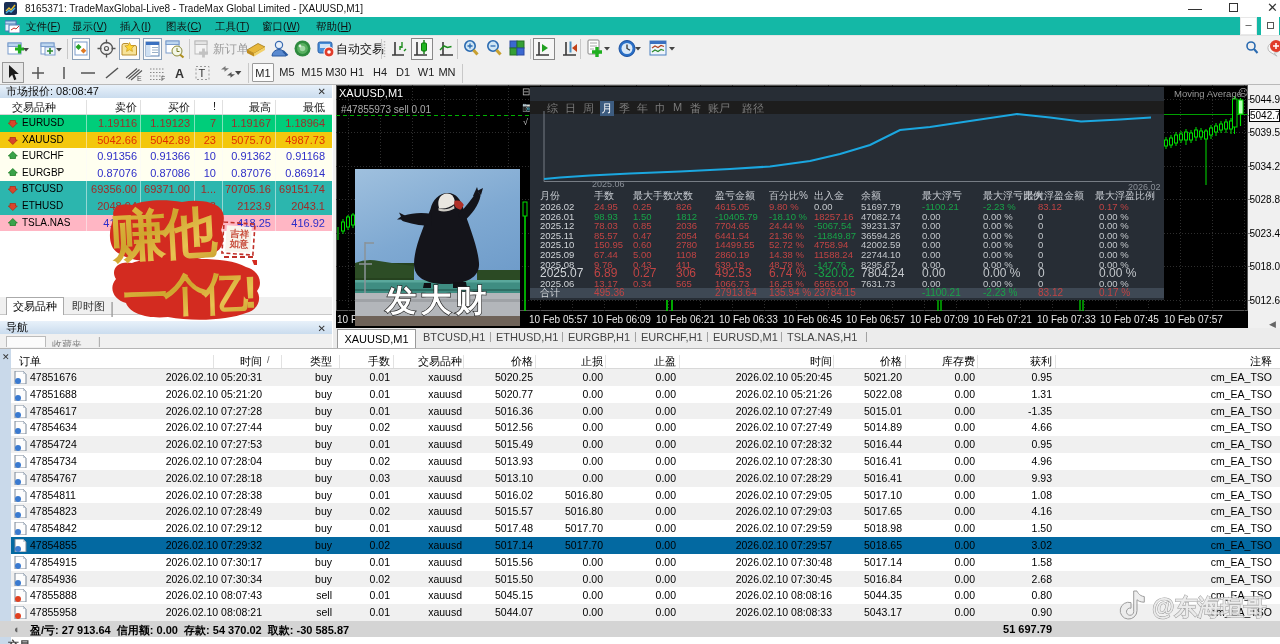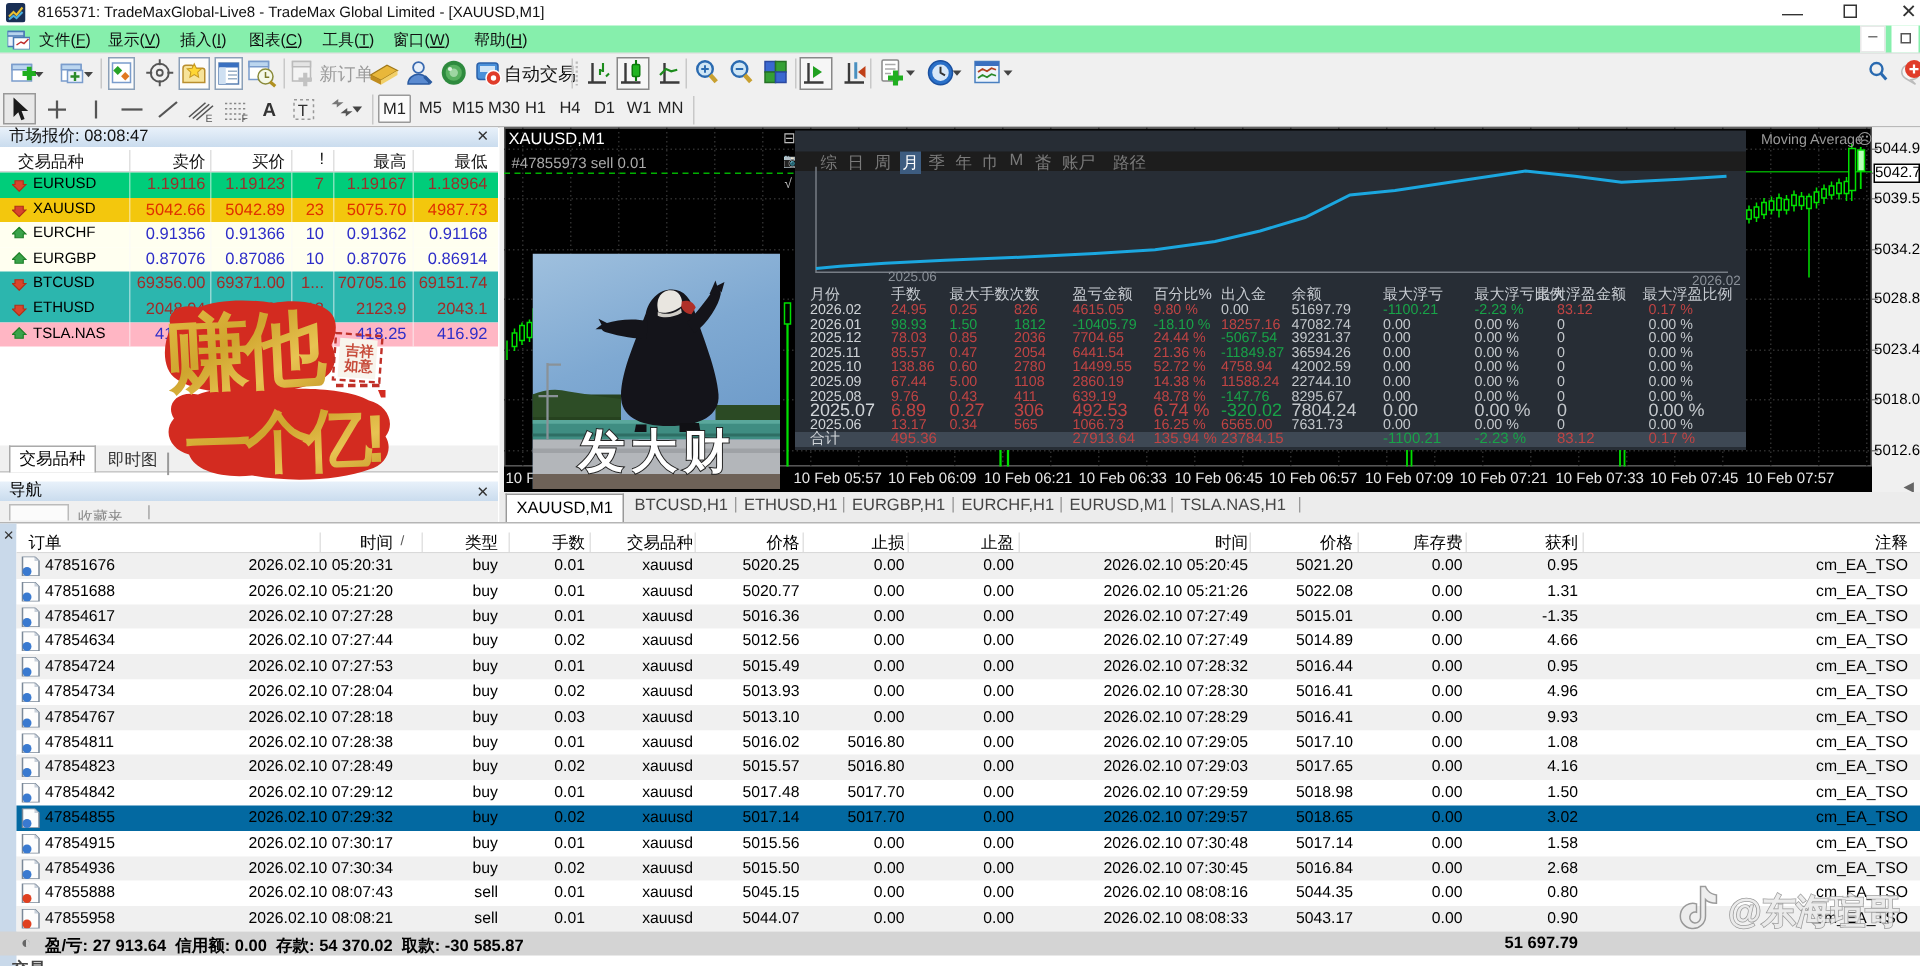--- a/index.html
+++ b/index.html
@@ -2,21 +2,21 @@
 <html><head>
 <meta charset="utf-8">
 <style>
 * { margin:0; padding:0; box-sizing:border-box; }
 html,body { width:1280px; height:644px; overflow:hidden; background:#fff;
   font-family:"Liberation Sans", sans-serif; }
 .abs { position:absolute; }
 #stage { position:relative; width:1280px; height:644px; }
 
 #titlebar { left:0; top:0; width:1280px; height:17px; background:#ffffff; font-size:10px; color:#111; }
-#menubar { left:0; top:17px; width:1280px; height:19px; background:#86efac; font-size:10.5px; color:#111;
+#menubar { left:0; top:17px; width:1280px; height:19px; background:#14b8a6; font-size:10.5px; color:#111;
   border-bottom:1px solid #e3e3e3;}
 .menuitem { position:absolute; top:3px; }
 #toolbar1 { left:0; top:36px; width:1280px; height:26px; background:#f0f0f0; }
 #toolbar2 { left:0; top:62px; width:1280px; height:23px; background:#f0f0f0; border-bottom:1px solid #b9b9b9;}
 .tfbtn { position:absolute; top:1px; height:19px; line-height:19px; font-size:11px; color:#222; text-align:center; }
 .pressed { background:#fbfbfb; border:1px solid #9a9a9a; border-radius:1px; }
 .sep { position:absolute; width:1px; background:#c8c8c8; }
 
 #mw { left:0; top:85px; width:332px; height:265px; background:#fff; }
 #mwhead { left:0; top:0; width:332px; height:13px;
@@ -428,21 +428,21 @@
             <span class="abs" style="left:239px;color:#c04444">21.36 %</span>
             <span class="abs" style="left:284px;color:#18a348">-11849.87</span>
             <span class="abs" style="left:331px;color:#c4c8cc">36594.26</span>
             <span class="abs" style="left:392px;color:#c4c8cc">0.00</span>
             <span class="abs" style="left:453px;color:#c4c8cc">0.00 %</span>
             <span class="abs" style="left:508px;color:#c4c8cc">0</span>
             <span class="abs" style="left:569px;color:#c4c8cc">0.00 %</span>
           </div>
         <div class="abs" style="left:0;top:50.4px;width:634px;height:9.6px;font-size:9.5px;line-height:9.6px;white-space:nowrap">
             <span class="abs" style="left:10px;color:#d0d4d8">2025.10</span>
-            <span class="abs" style="left:64px;color:#c04444">138.86</span>
+            <span class="abs" style="left:64px;color:#c04444">150.95</span>
             <span class="abs" style="left:103px;color:#c04444">0.60</span>
             <span class="abs" style="left:146px;color:#c04444">2780</span>
             <span class="abs" style="left:185px;color:#c04444">14499.55</span>
             <span class="abs" style="left:239px;color:#c04444">52.72 %</span>
             <span class="abs" style="left:284px;color:#c04444">4758.94</span>
             <span class="abs" style="left:331px;color:#c4c8cc">42002.59</span>
             <span class="abs" style="left:392px;color:#c4c8cc">0.00</span>
             <span class="abs" style="left:453px;color:#c4c8cc">0.00 %</span>
             <span class="abs" style="left:508px;color:#c4c8cc">0</span>
             <span class="abs" style="left:569px;color:#c4c8cc">0.00 %</span>

